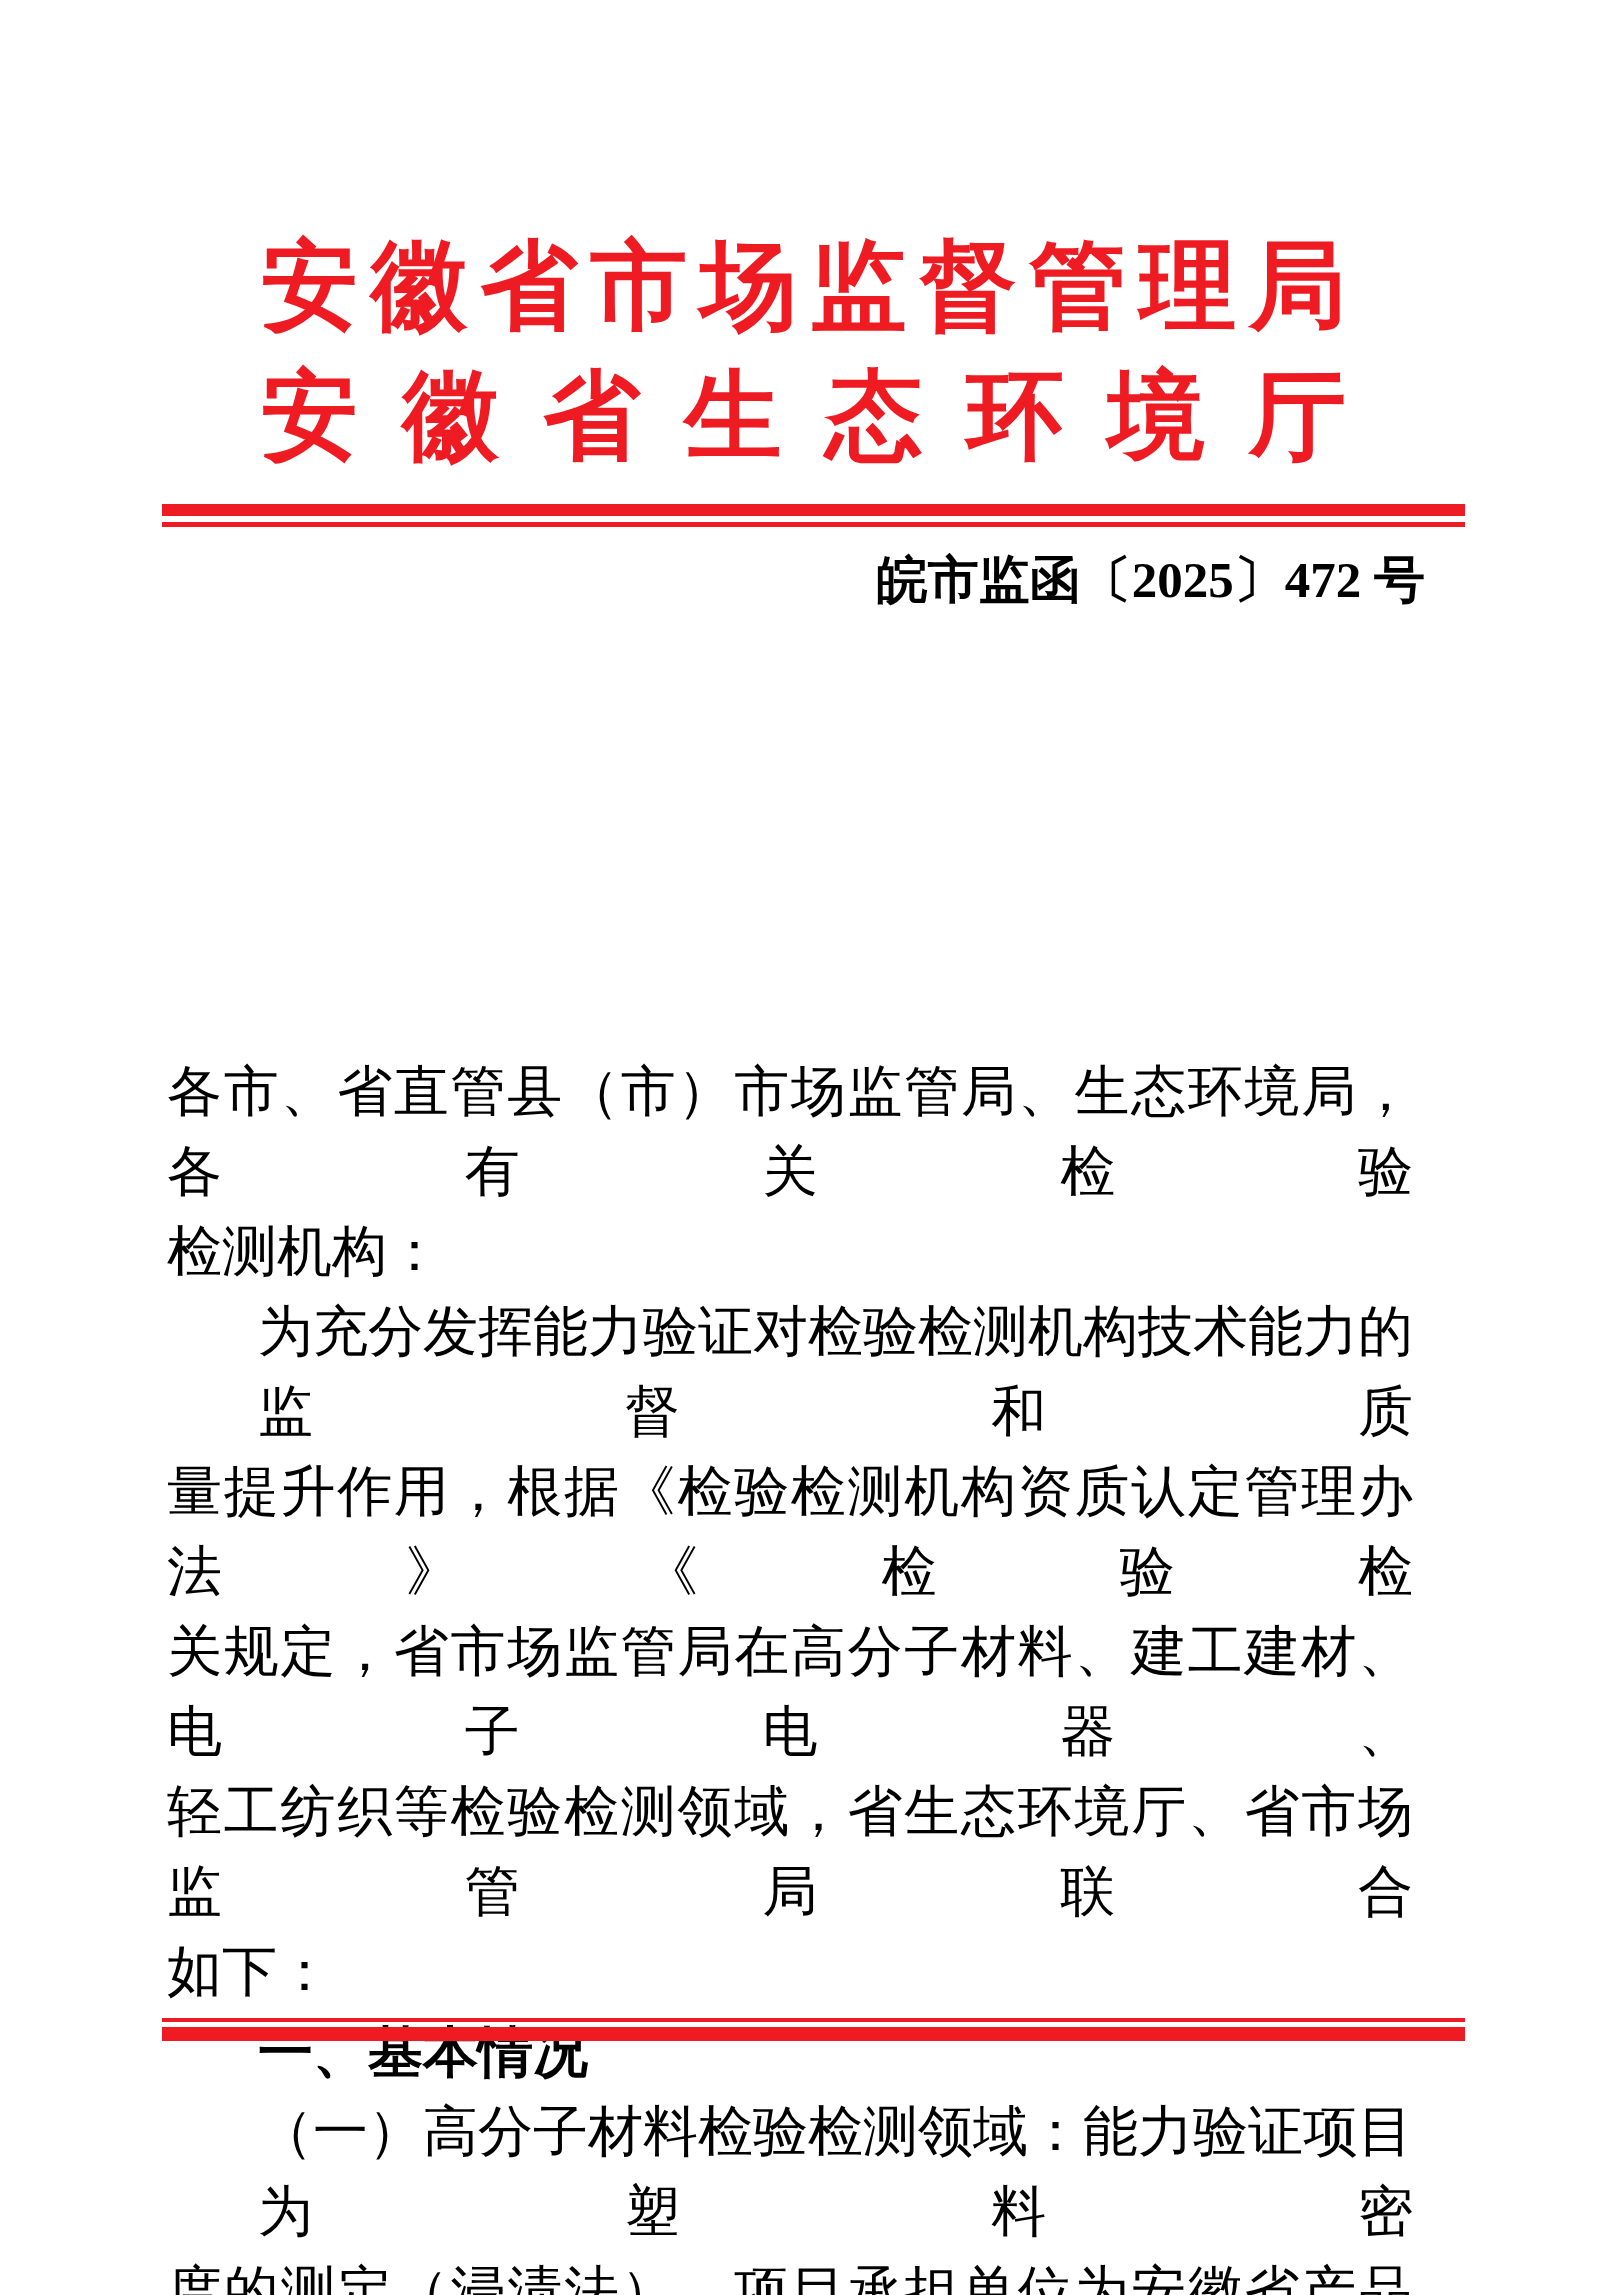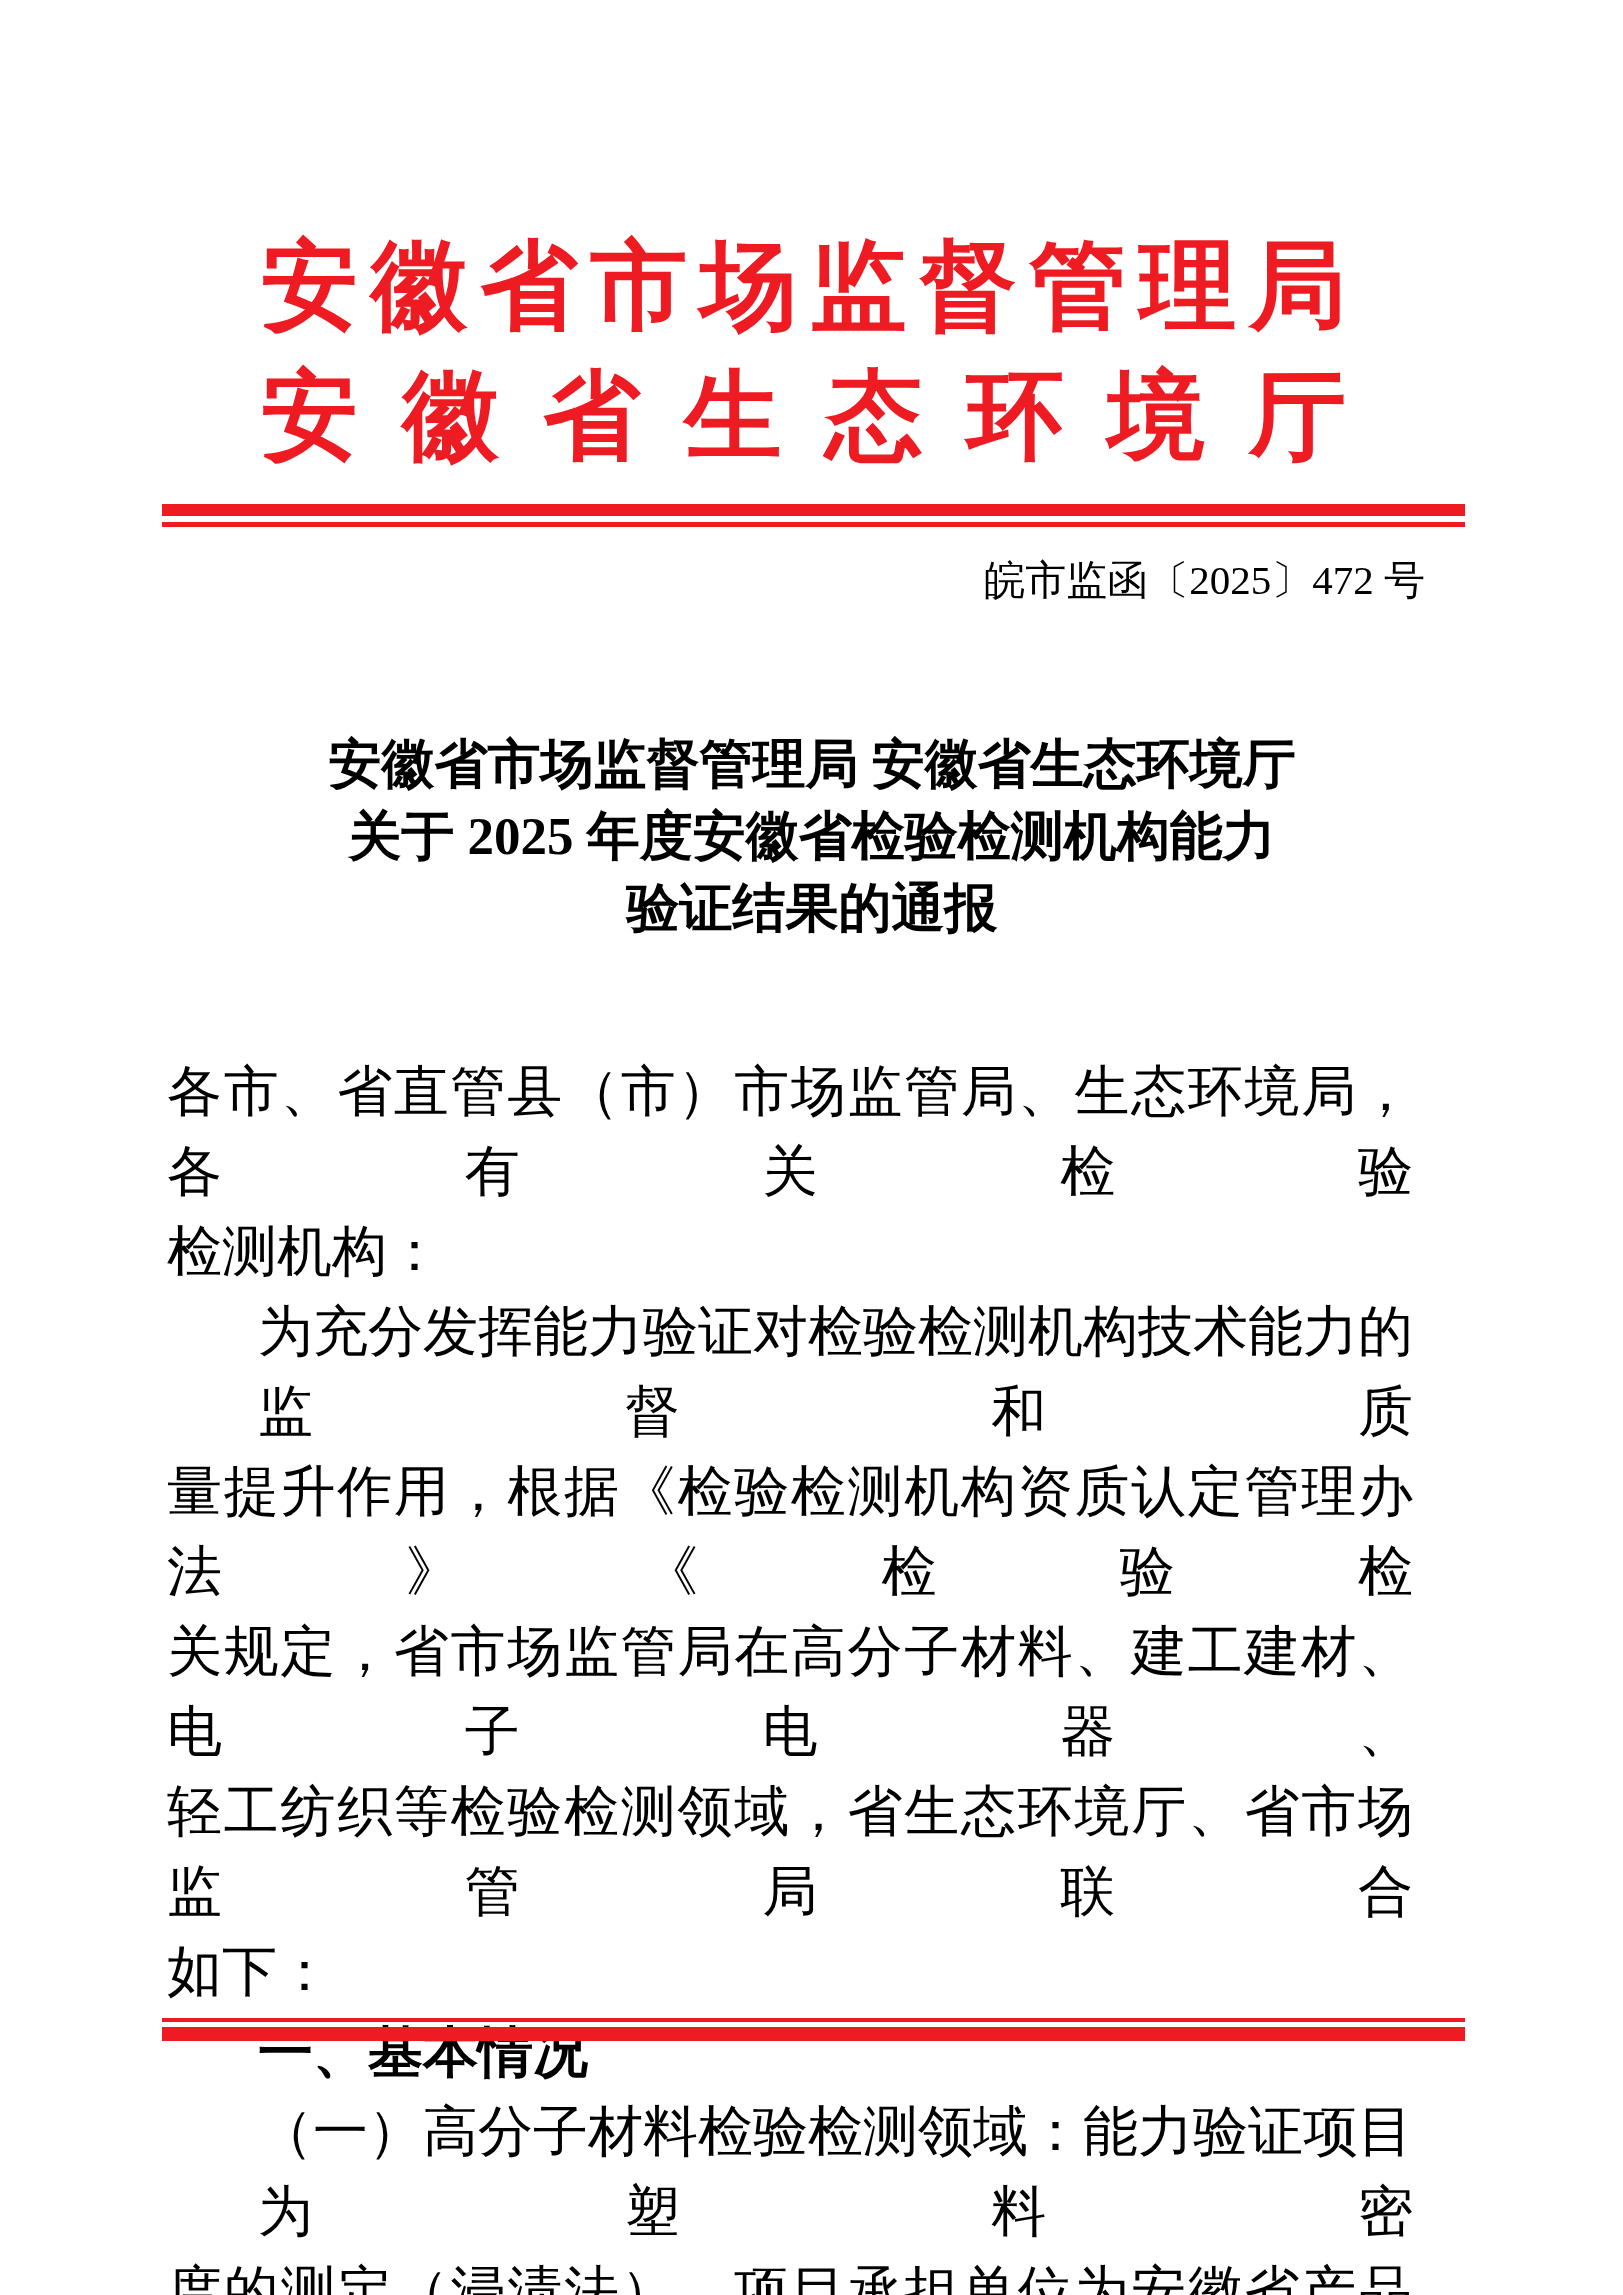--- a/index.html
+++ b/index.html
@@ -50,24 +50,25 @@
   .rule.bottom-thin  { top: 2018px; height: 4.1px;  }
   .rule.bottom-thick { top: 2027px; height: 14.3px; }
 
   
   .doc-number {
     position: absolute;
     left: 167px;
     top: 555px;
     width: 1258px;
     text-align: right;
-    font-size: 41px;
+    font-size: 51px;
     line-height: 51px;
     font-family: "Liberation Serif", "DejaVu Serif", serif;
     white-space: nowrap;
+    font-weight: bold;
   }
 
   
   .doc-title {
     position: absolute;
     left: 165px;
     top: 728px;
     width: 1294px;
     text-align: center;
     font-weight: 700;
@@ -131,25 +132,20 @@
         <span>境</span>
         <span>厅</span>
       </div>
   </header>
 
   <div class="rule top-thick"></div>
   <div class="rule top-thin"></div>
 
   <div class="doc-number">皖市监函〔2025〕472 号</div>
 
-  <div class="doc-title">
-    <div>安徽省市场监督管理局 安徽省生态环境厅</div>
-    <div>关于 2025 年度安徽省检验检测机构能力</div>
-    <div>验证结果的通报</div>
-  </div>
 
   <div class="doc-body">
     <p class="stretch">各市、省直管县（市）市场监管局、生态环境局，各有关检验</p>
     <p>检测机构：</p>
     <p class="indent stretch">为充分发挥能力验证对检验检测机构技术能力的监督和质</p>
     <p class="stretch">量提升作用，根据《检验检测机构资质认定管理办法》《检验检</p>
     <p class="stretch">关规定，省市场监管局在高分子材料、建工建材、电子电器、</p>
     <p class="stretch">轻工纺织等检验检测领域，省生态环境厅、省市场监管局联合</p>
     <p>如下：</p>
     <p class="indent heading">一、基本情况</p>

